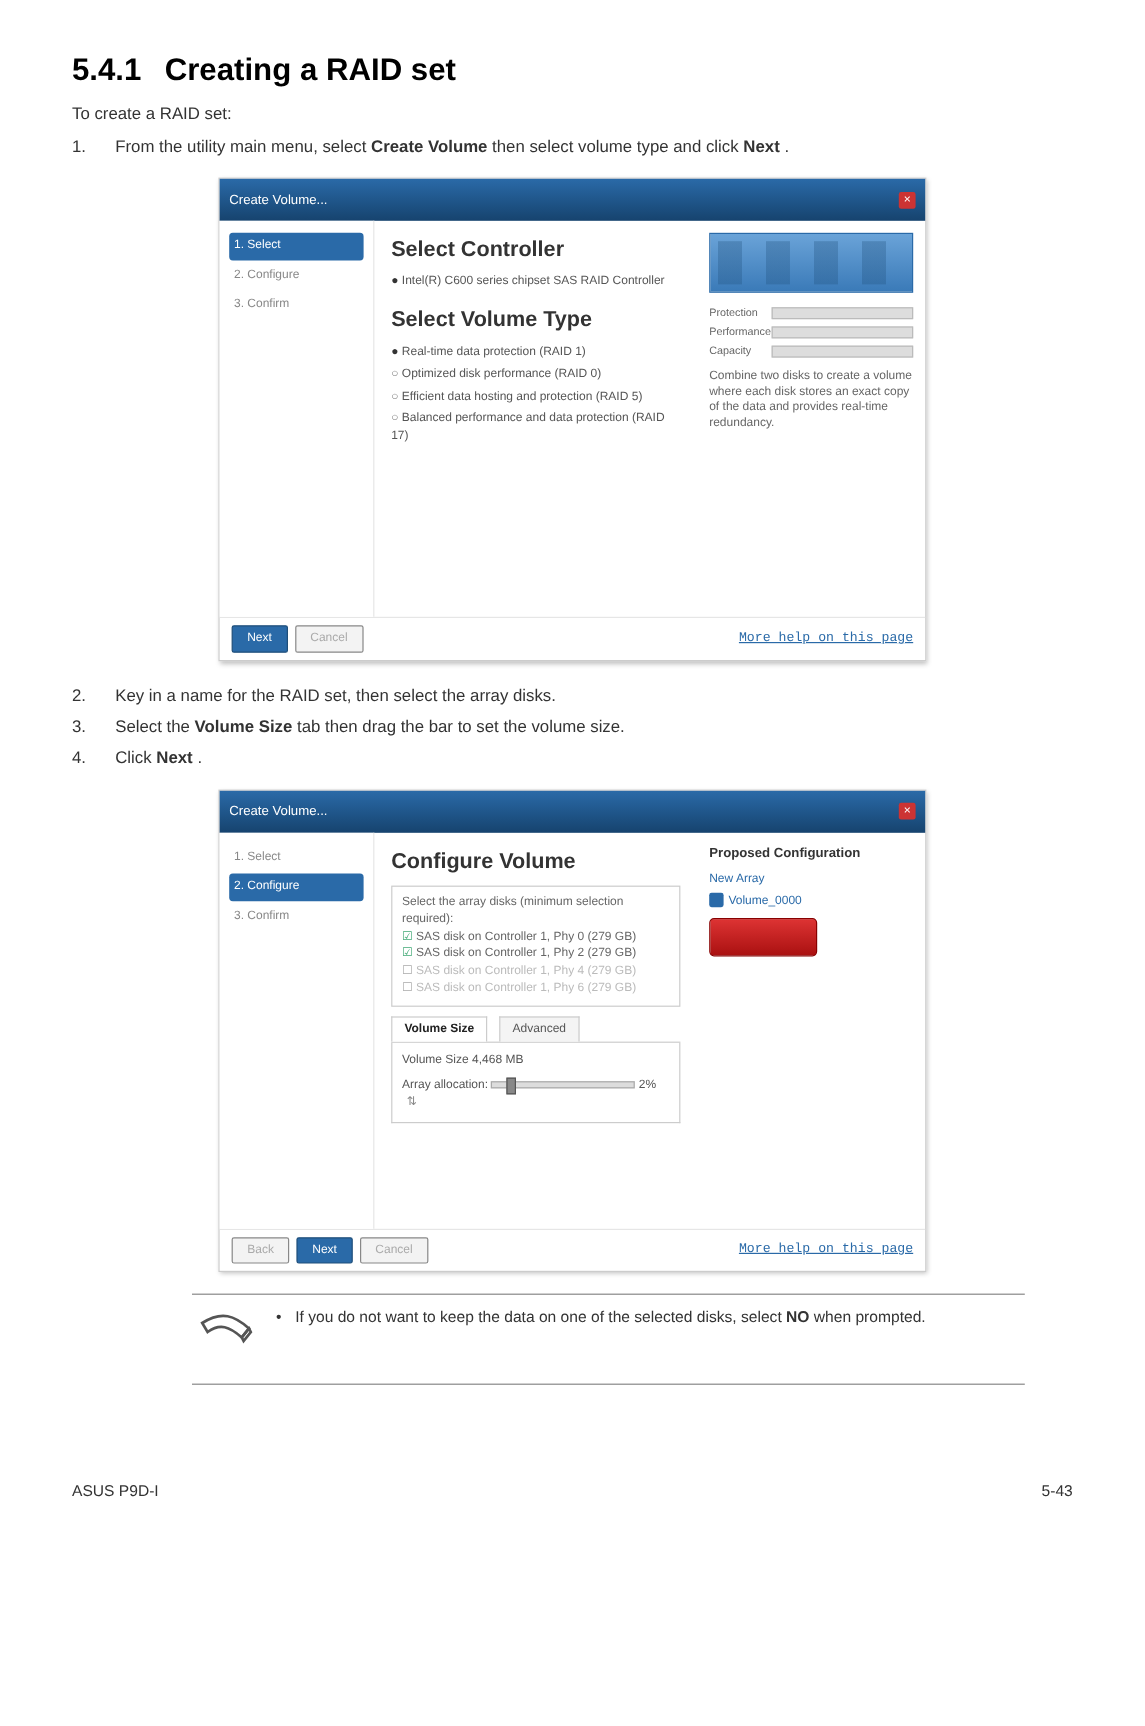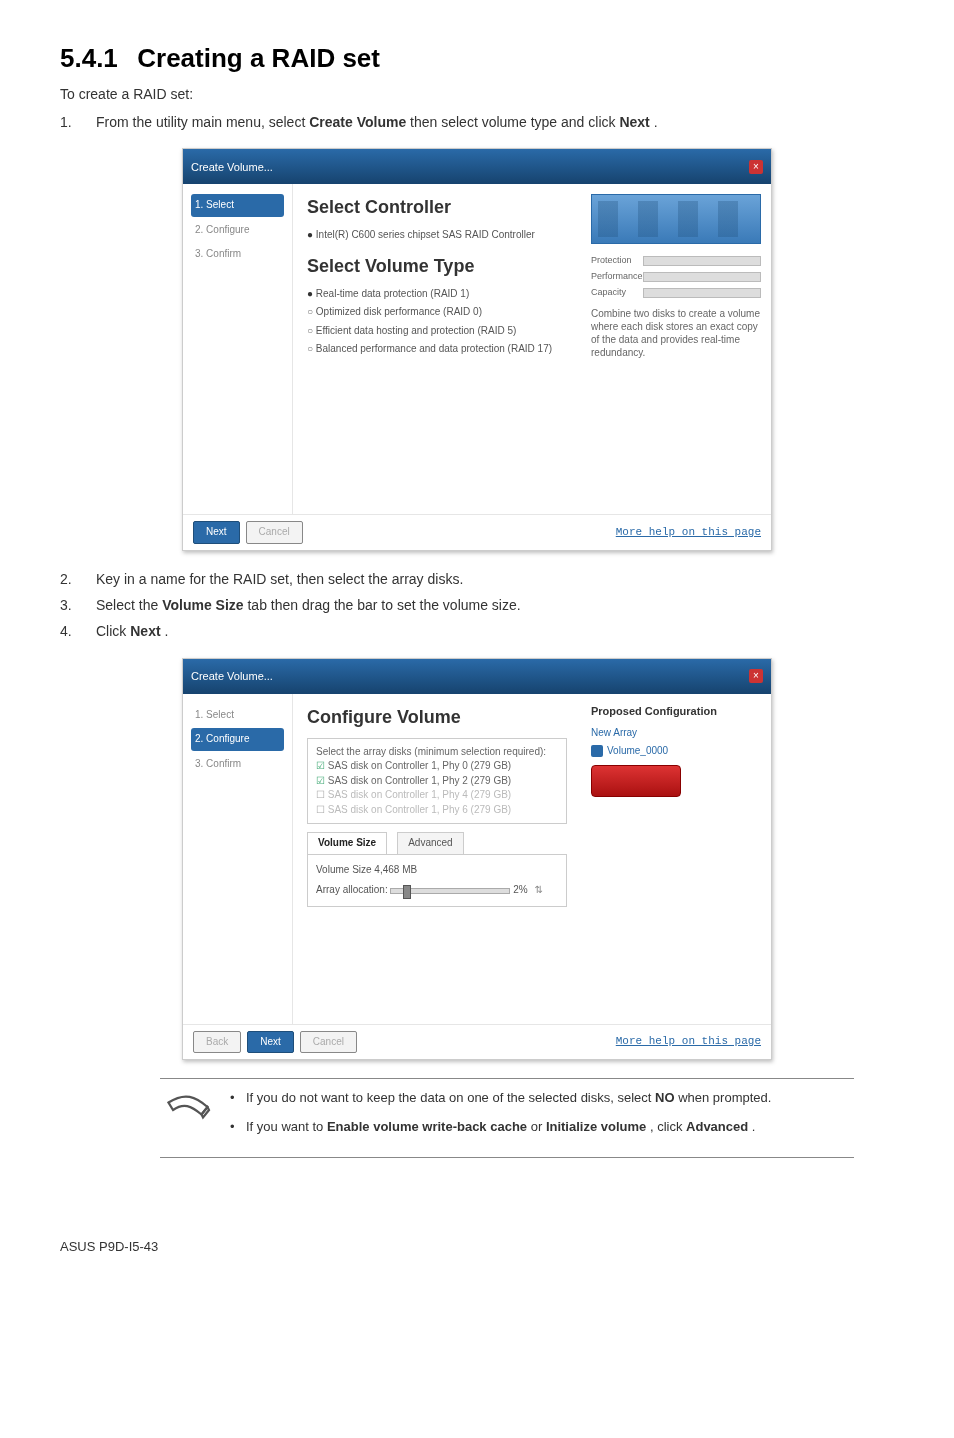--- a/index.html
+++ b/index.html
@@ -46,21 +46,21 @@
     display: flex;
     justify-content: space-between;
     align-items: center;
   }
   .wiz-titlebar .close {
     width: 14px; height: 14px; background:#c33; color:#fff;
     font-size:10px; text-align:center; line-height:13px; border-radius:2px;
   }
   .wiz-body { display: flex; min-height: 330px; }
   .wiz-side {
-    width: 110px;
+    width: 129px;
     background: #fff;
     border-right: 1px solid #e6e6e6;
     padding: 10px 8px;
   }
   .wiz-side .sitem {
     font-size: 10px;
     padding: 4px 4px;
     color: #888;
     margin-bottom: 2px;
     border-radius: 3px;
@@ -160,21 +160,21 @@
     border-top:1px solid #888; border-bottom:1px solid #888;
     padding:10px 4px; margin: 6px 40px 40px 100px;
     font-size:13px;
   }
   .note .icon svg{ width:48px;height:48px; }
   .note ul{ list-style:none; }
   .note li{ margin-bottom:10px; position:relative; padding-left:16px;}
   .note li::before{ content:"•"; position:absolute; left:0; }
 
   .page-footer{
-    display:flex; justify-content:flex-start;
+    display:flex; justify-content:space-between;
     font-size:13px; color:#333;
     border-top: 0;
     margin-top: 80px;
   }
 </style>
 </head>
 <body>
 
 <h2 class="section-title">
   <span class="num">5.4.1</span>
@@ -322,28 +322,19 @@
         <path fill="none" stroke="#555" stroke-width="3" d="M6 18 C28 4 42 10 58 24 L50 34 C36 22 26 18 12 28 Z"></path>
         <path fill="none" stroke="#555" stroke-width="3" d="M50 34 L58 24 L60 28 L52 38 Z"></path>
       </svg>
   </div>
   <ul>
     <li>
       <span>If you do not want to keep the data on one of the selected disks, select </span>
       <span class="bold">NO</span>
       <span> when prompted.</span>
     </li>
-    <li>
-      <span>If you want to </span>
-      <span class="bold">Enable volume write-back cache</span>
-      <span> or </span>
-      <span class="bold">Initialize volume</span>
-      <span>, click </span>
-      <span class="bold">Advanced</span>
-      <span>.</span>
-    </li>
   </ul>
 </div>
 
 <div class="page-footer">
   <span>ASUS P9D-I</span>
   <span>5-43</span>
 </div>
 
 </body></html>

